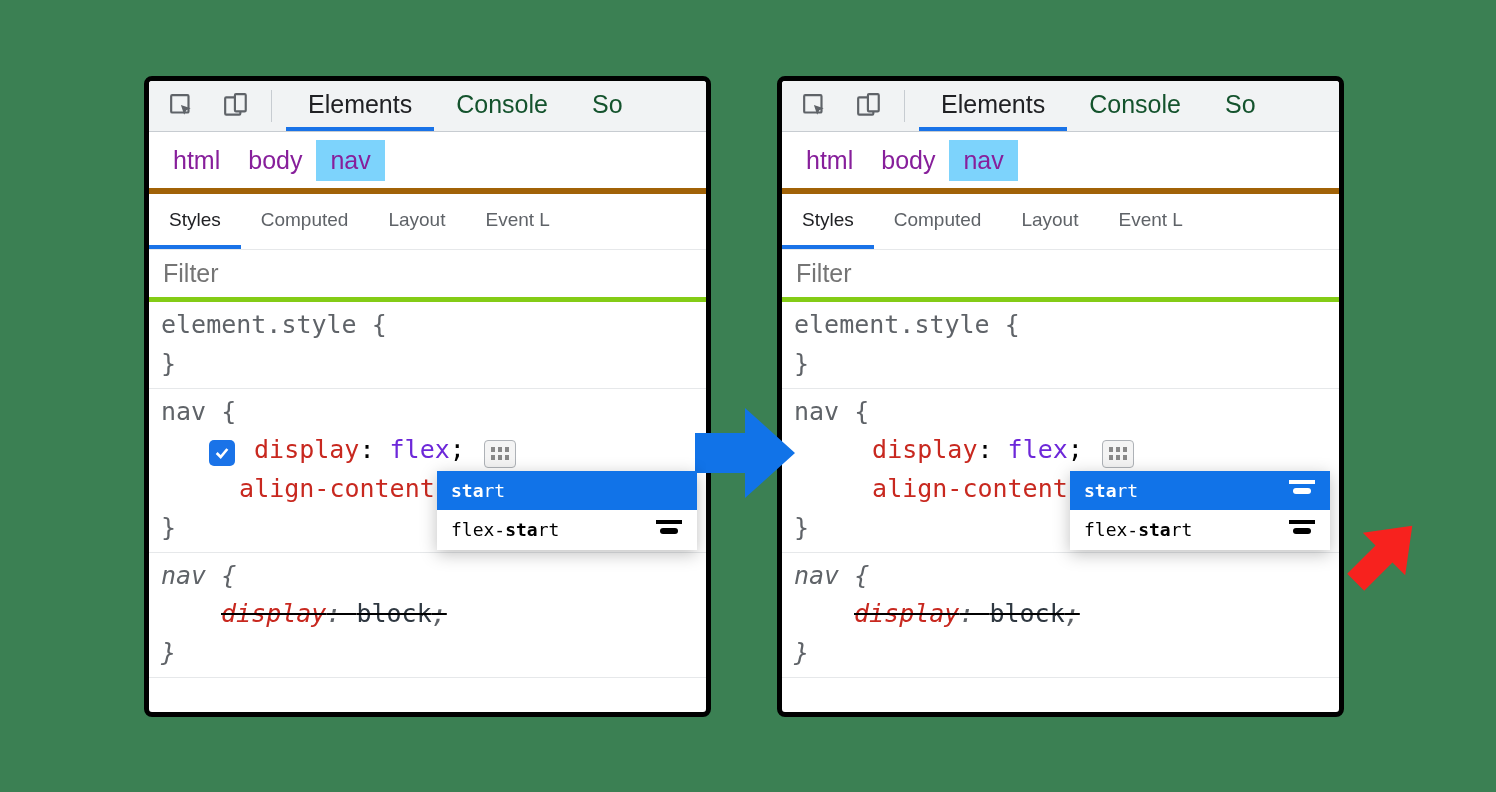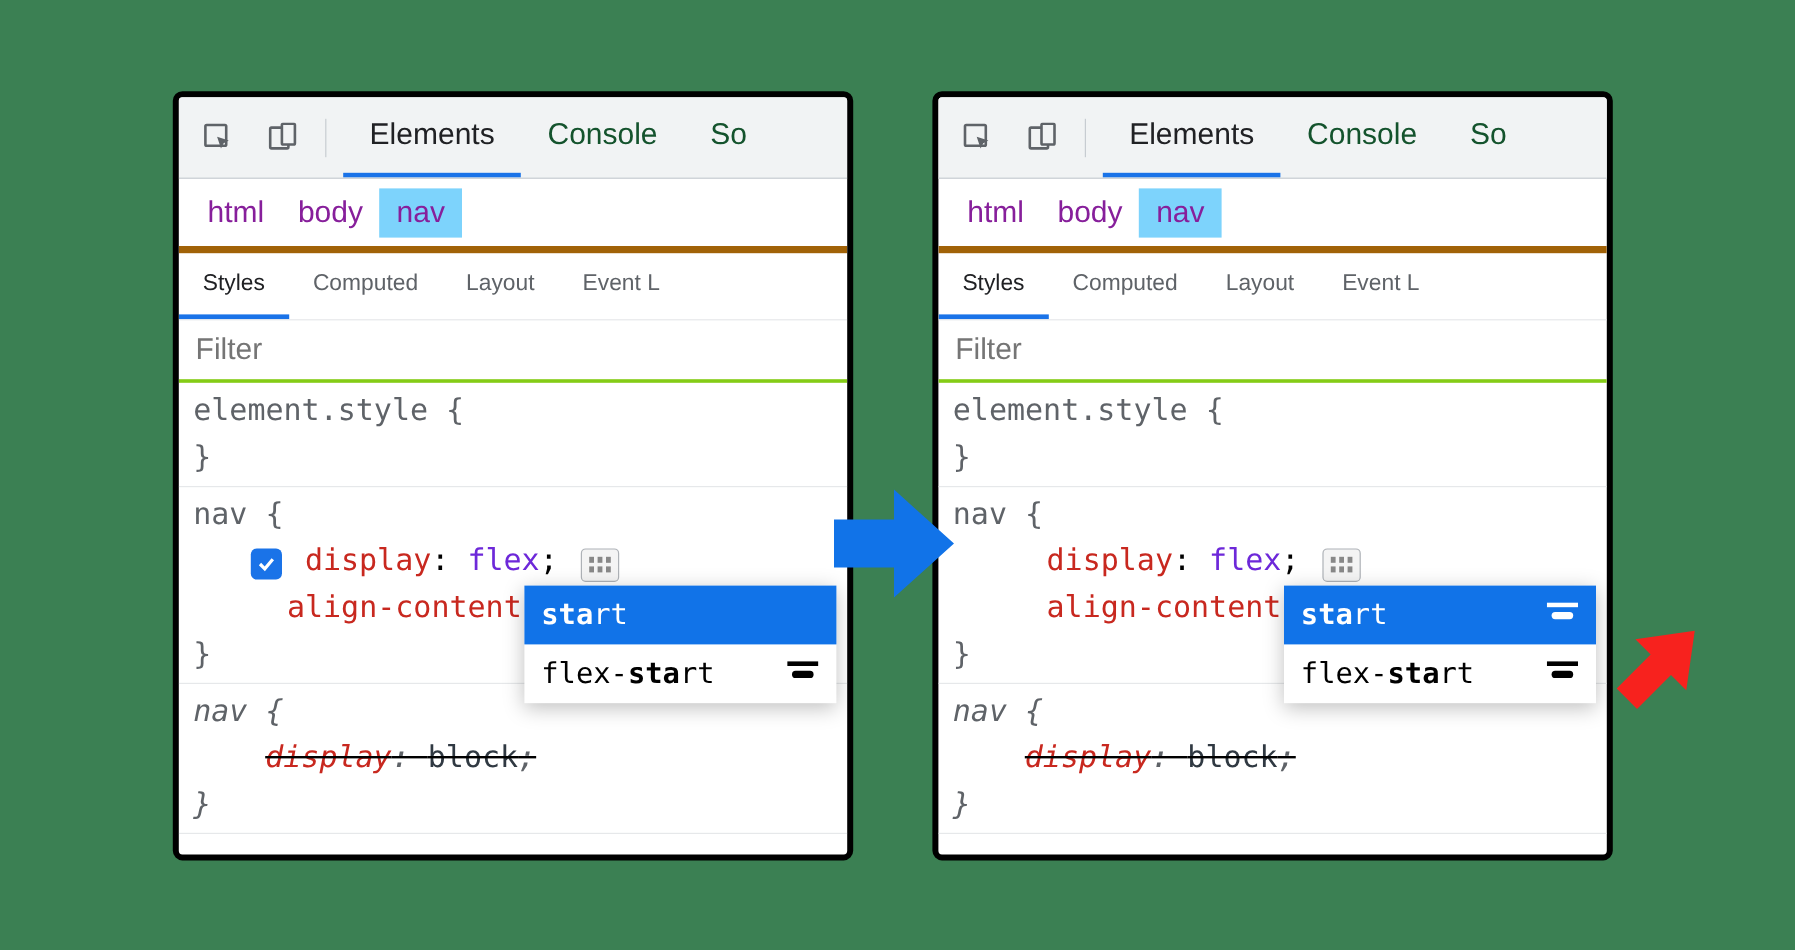--- a/index.html
+++ b/index.html
@@ -17,21 +17,21 @@
     background: #fff;
     border: 5px solid #000;
     border-radius: 8px;
     overflow: hidden;
   }
   .panel-left { left: 144px; top: 76px; }
   .panel-right { left: 777px; top: 76px; }
 
   
   .toolbar {
-    height: 68px;
+    height: 51px;
     background: #f1f3f4;
     border-bottom: 1px solid #c7ccd1;
     display: flex;
     align-items: center;
     font-size: 25px;
     color: #5f6368;
     overflow: hidden;
   }
   .tool-icon {
     width: 42px;
@@ -103,21 +103,21 @@
     white-space: nowrap;
   }
   .subtab.active {
     color: #202124;
     border-bottom-color: #1a73e8;
   }
 
   
   .filterbox {
     height: 52px;
-    border-bottom: 3px solid #84cc16;
+    border-bottom: 5px solid #84cc16;
     display: flex;
     align-items: center;
     padding-left: 14px;
   }
   .filter-input {
     border: none;
     outline: none;
     font-size: 25px;
     color: #5f6368;
     width: 100%;
@@ -167,21 +167,21 @@
     align-items: center;
     justify-content: center;
   }
 
   
   .autopop {
     position: absolute;
     background: #fff;
     box-shadow: 0 4px 16px rgba(0,0,0,.25);
     font-family: Menlo, Consolas, monospace;
-    font-size: 24px;
+    font-size: 18px;
     min-width: 260px;
     z-index: 10;
     text-align: right;
   }
   .auto-item {
     padding: 6px 14px;
     display: flex;
     align-items: center;
     justify-content: space-between;
     cursor: pointer;

